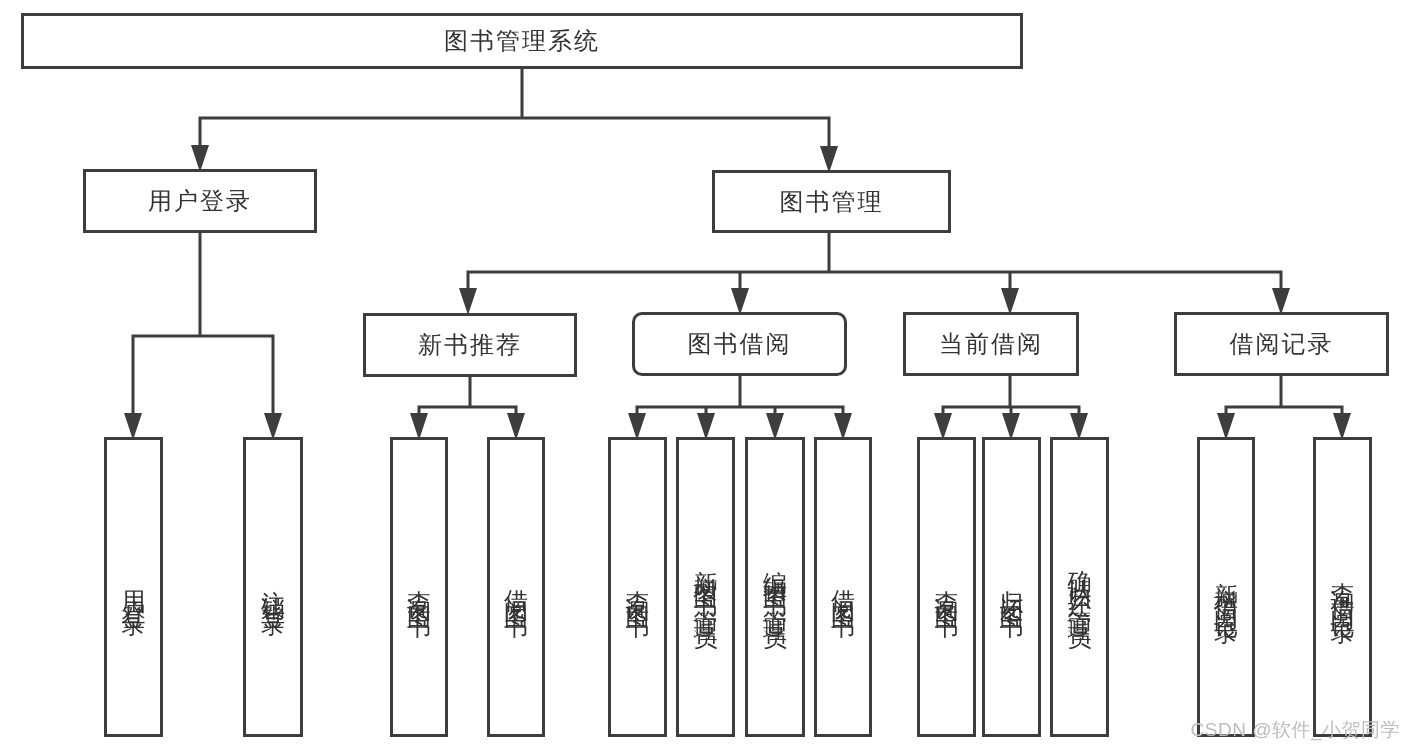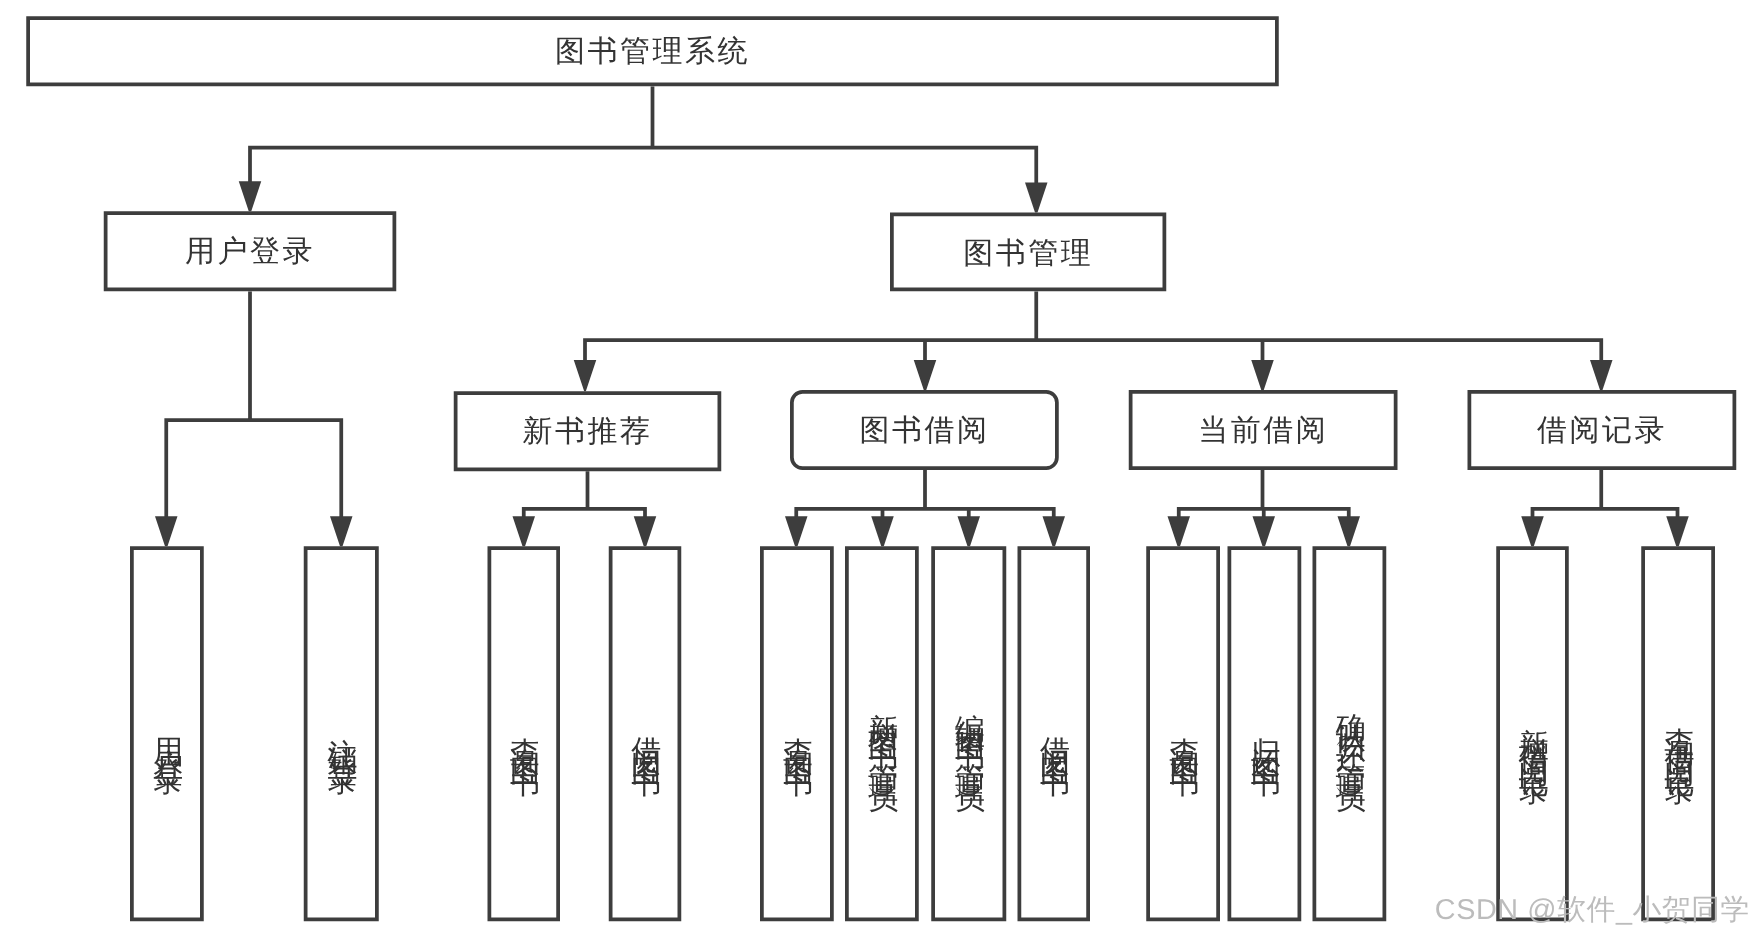--- a/index.html
+++ b/index.html
@@ -51,21 +51,21 @@
     font-size: 24px;
     letter-spacing: 8px;
     line-height: 1;
     color: var(--text);
     white-space: nowrap;
   }
   .watermark {
     position: absolute;
     right: 5px;
     bottom: 4px;
-    font-size: 23px;
+    font-size: 19px;
     letter-spacing: 0.5px;
     color: var(--watermark);
     z-index: 3;
     white-space: nowrap;
   }
 </style>
 </head>
 <body>
 
 <div class="canvas">
@@ -106,31 +106,31 @@
     <polygon class="arrowhead" points="1342,440 1333,413 1351,413"></polygon>
   </svg>
 
   <div class="hbox" style="left:21px; top:13px; width:1002px; height:56px;">
     <span class="hlabel">图书管理系统</span>
   </div>
 
   <div class="hbox" style="left:83px; top:169px; width:234px; height:64px;">
     <span class="hlabel">用户登录</span>
   </div>
-  <div class="hbox" style="left:712px; top:170px; width:221px; height:63px;">
+  <div class="hbox" style="left:712px; top:170px; width:239px; height:63px;">
     <span class="hlabel">图书管理</span>
   </div>
 
   <div class="hbox" style="left:363px; top:313px; width:214px; height:64px;">
     <span class="hlabel">新书推荐</span>
   </div>
   <div class="hbox" style="left:632px; top:312px; width:215px; height:64px;border-radius:10px;">
     <span class="hlabel">图书借阅</span>
   </div>
-  <div class="hbox" style="left:903px; top:312px; width:215px; height:64px;text-align:right;">
+  <div class="hbox" style="left:903px; top:312px; width:176px; height:64px;text-align:right;">
     <span class="hlabel">当前借阅</span>
   </div>
   <div class="hbox" style="left:1174px; top:312px; width:215px; height:64px;">
     <span class="hlabel">借阅记录</span>
   </div>
 
   <div class="vbox" style="left:104px; width:59px;">
     <span class="vlabel">用户登录</span>
   </div>
   <div class="vbox" style="left:243px; width:60px;">

